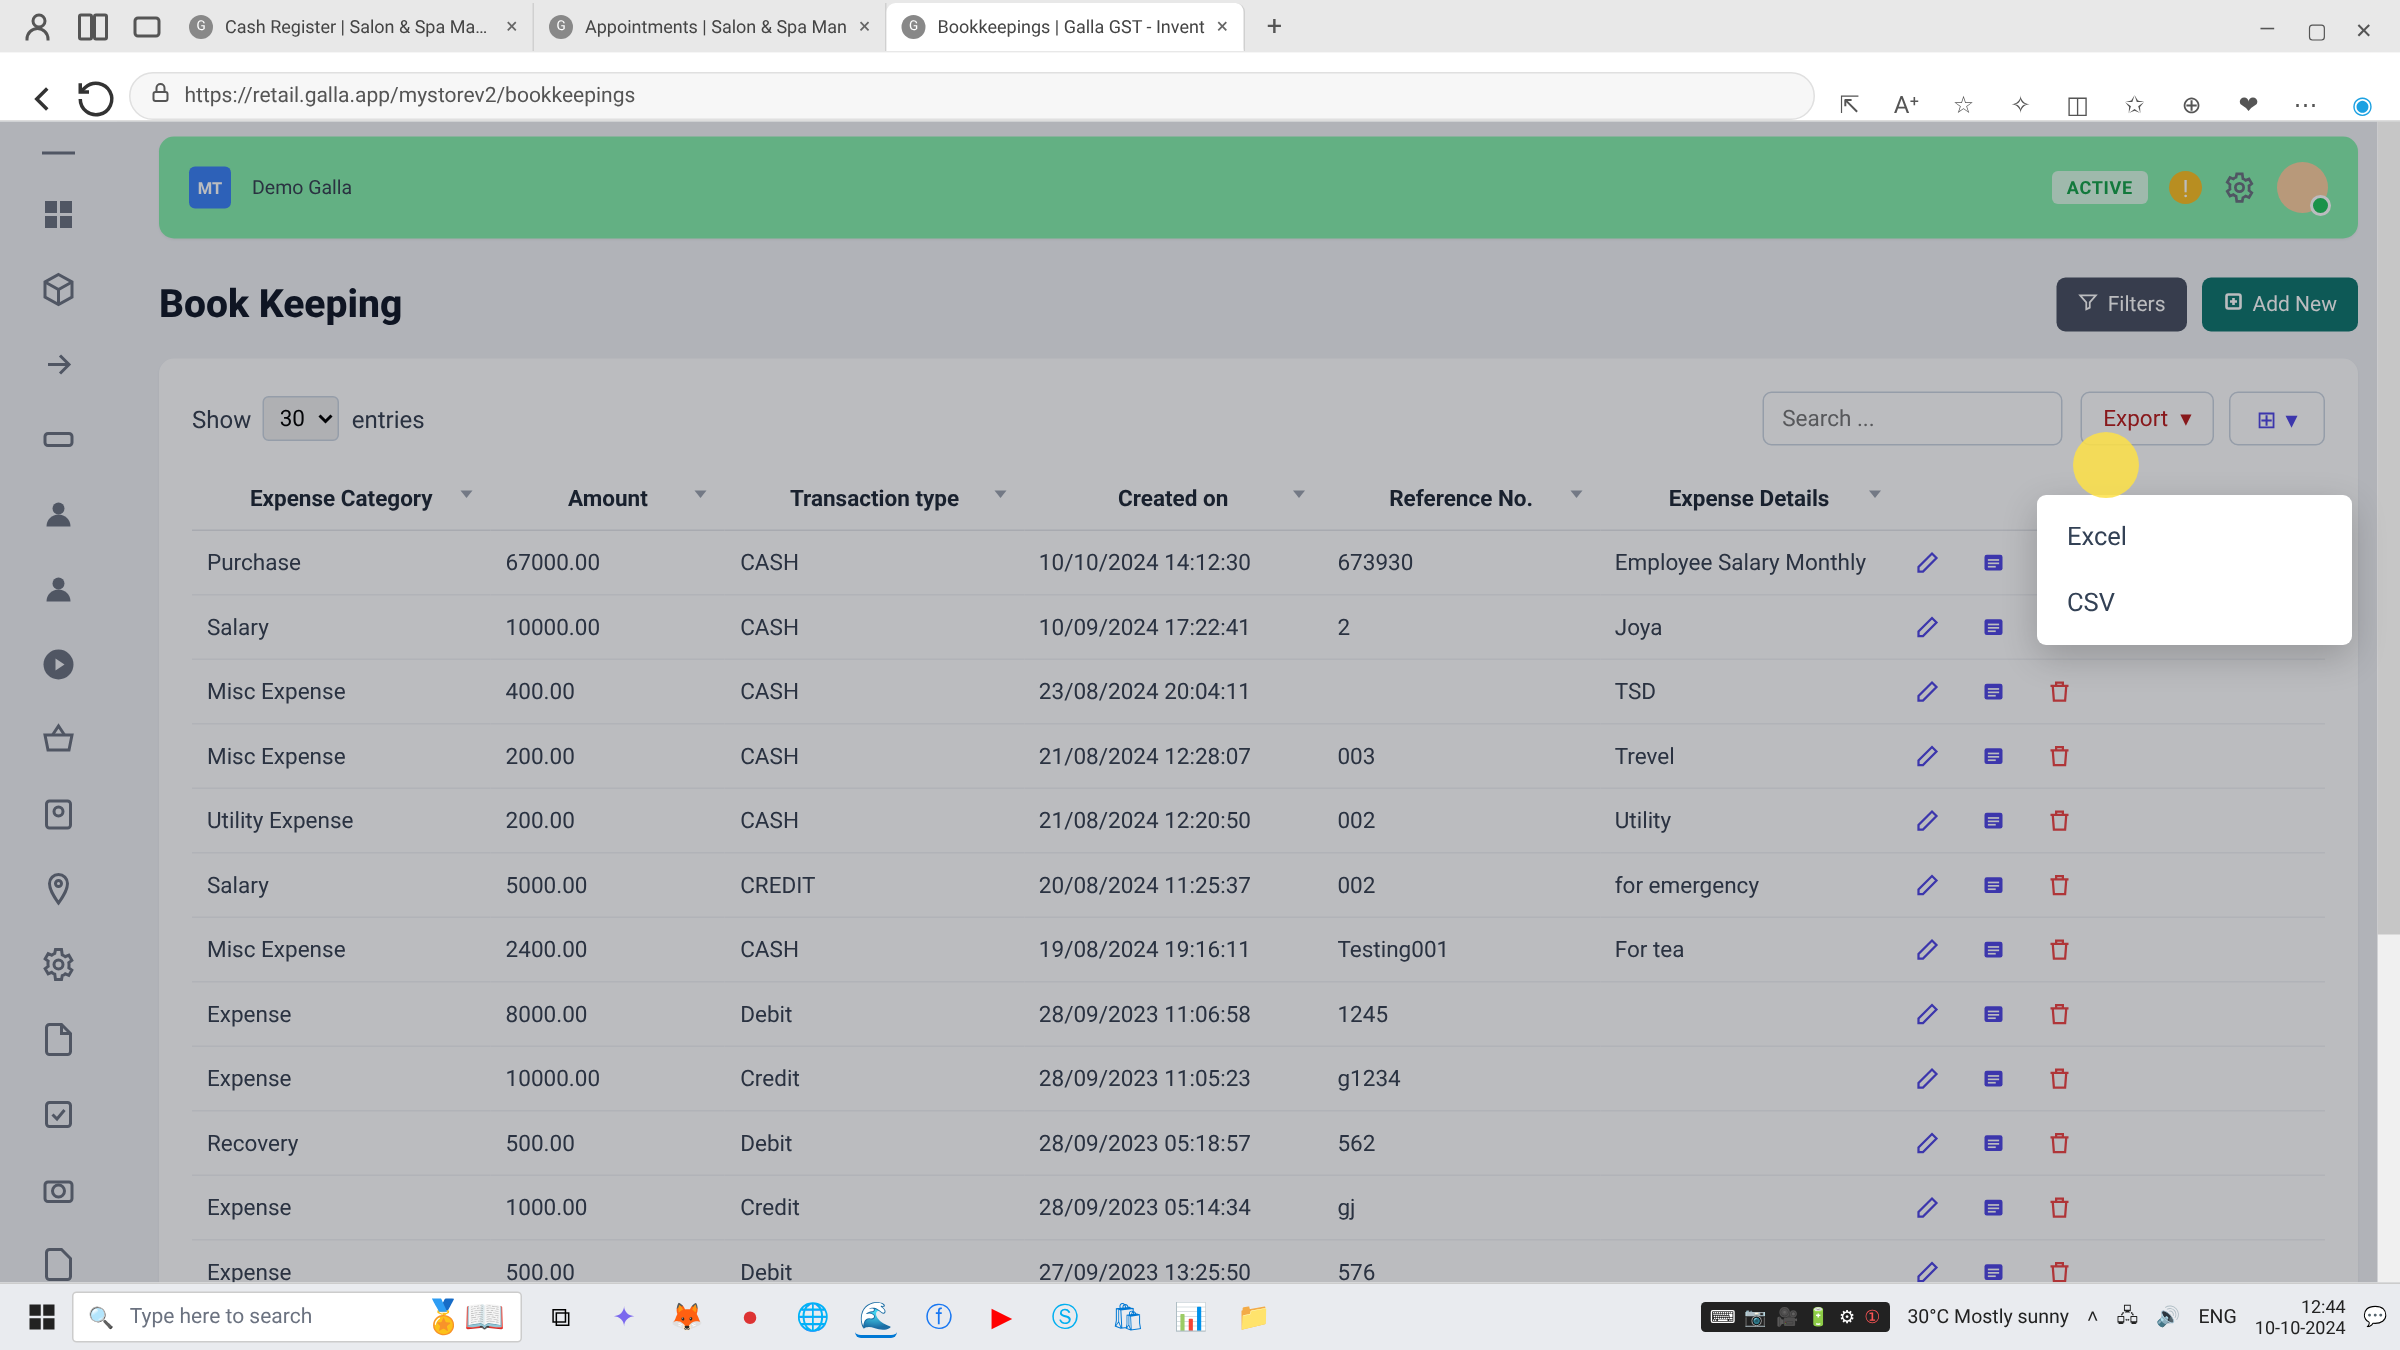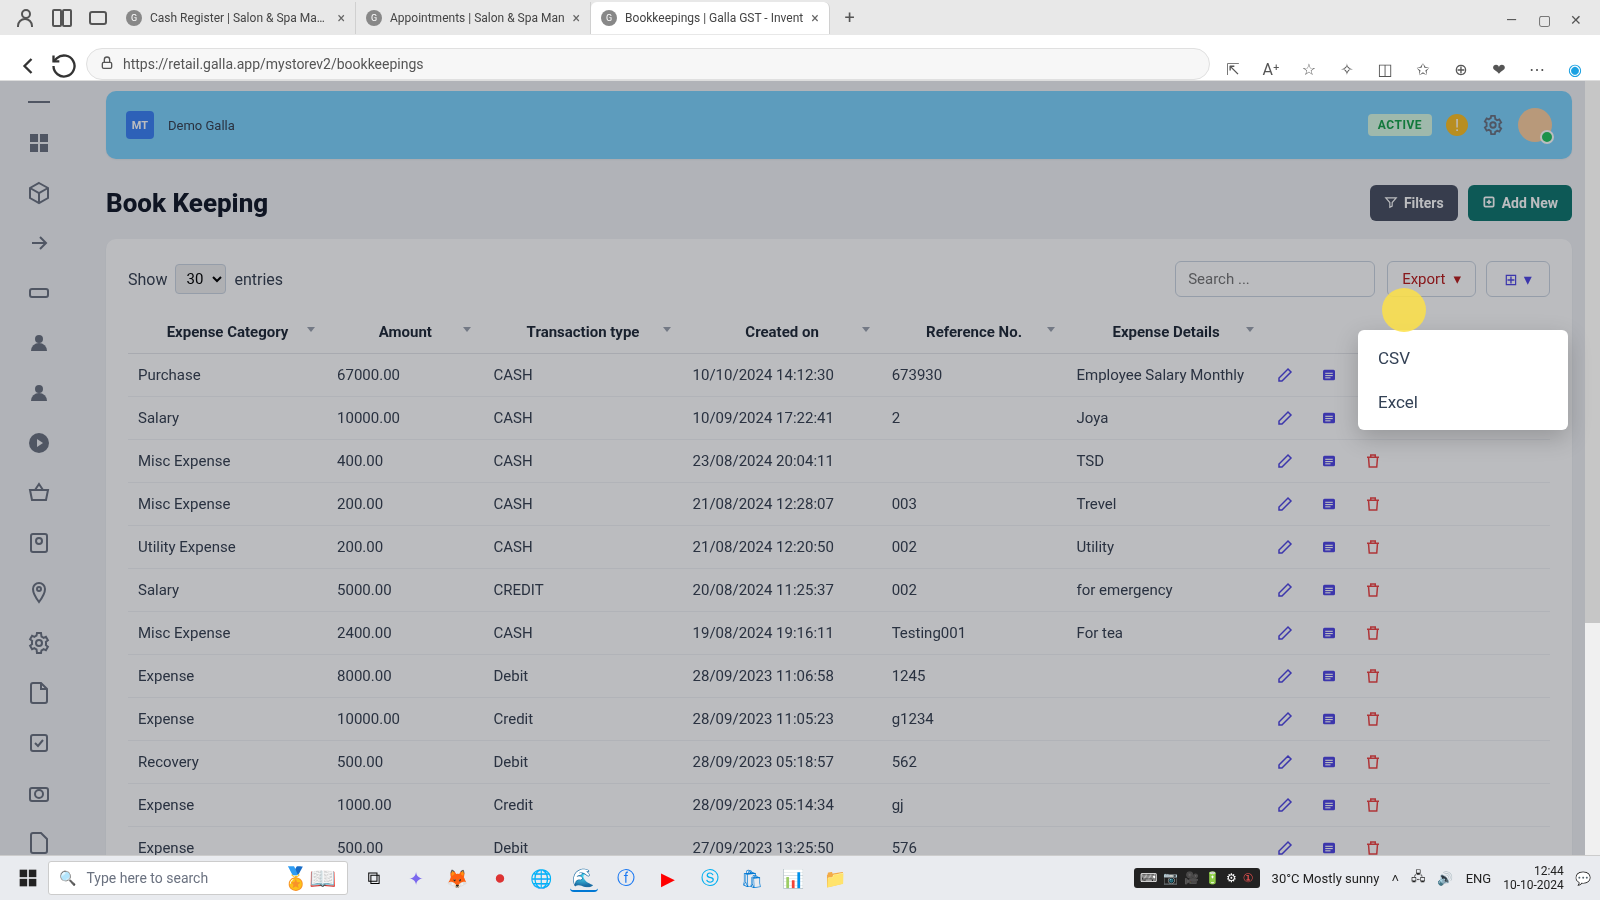--- a/index.html
+++ b/index.html
@@ -26,33 +26,33 @@
 
   
   .app-viewport { position: absolute; top: 81px; left: 0; right: 0; bottom: 45px; background: #f1f3f6; display: flex; }
 
   .left-rail { width: 78px; background: #f1f3f6; display: flex; flex-direction: column; align-items: center; padding-top: 18px; gap: 26px; }
   .rail-item { width: 24px; height: 24px; color: #6b7280; cursor: pointer; display: flex; align-items: center; justify-content: center; }
   .rail-burger { width: 22px; height: 2px; background: #6b7280; position: relative; }
 
   .app-main { flex: 1; padding: 0 28px 20px 28px; overflow: hidden; position: relative; }
 
-  .app-header { height: 68px; background: #7dd3fc; border-radius: 10px; margin-top: 10px; display: flex; align-items: center; padding: 0 20px; box-shadow: 0 1px 2px rgba(0,0,0,0.05); }
+  .app-header { height: 68px; background: #86efac; border-radius: 10px; margin-top: 10px; display: flex; align-items: center; padding: 0 20px; box-shadow: 0 1px 2px rgba(0,0,0,0.05); }
   .brand-logo { width: 28px; height: 28px; background: #3b82f6; color: #fff; border-radius: 4px; display: flex; align-items: center; justify-content: center; font-size: 11px; font-weight: 700; margin-right: 14px; }
   .brand-name { font-size: 13px; font-weight: 400; color: #374151; }
   .hdr-right { margin-left: auto; display: flex; align-items: center; gap: 14px; }
   .badge-active { background: #d9fbe5; color: #16a34a; font-weight: 700; font-size: 12px; padding: 4px 10px; border-radius: 4px; letter-spacing: 0.5px; }
   .hdr-icon { width: 22px; height: 22px; color: #6b7280; cursor: pointer; display: flex; align-items: center; justify-content: center; }
   .avatar { width: 34px; height: 34px; border-radius: 50%; background: #fbcfa0; position: relative; }
   .avatar::after { content: ''; position: absolute; bottom: -2px; right: -2px; width: 10px; height: 10px; background: #22c55e; border: 2px solid #fff; border-radius: 50%; }
 
   .page-title-row { display: flex; align-items: center; margin: 26px 0 18px; }
   .page-title { font-size: 26px; font-weight: 800; color: #111827; }
   .title-actions { margin-left: auto; display: flex; gap: 10px; }
-  .btn { height: 36px; padding: 14px 14px; border-radius: 6px; font-size: 14px; font-weight: 700; display: flex; align-items: center; gap: 6px; cursor: pointer; border: none; }
+  .btn { height: 36px; padding: 14px 14px; border-radius: 6px; font-size: 14px; font-weight: 400; display: flex; align-items: center; gap: 6px; cursor: pointer; border: none; }
   .btn-gray { background: #495061; color: #fff; }
   .btn-blue { background: #0f766e; color: #fff; }
 
   .table-card { background: #fff; border-radius: 10px; padding: 22px; box-shadow: 0 1px 2px rgba(0,0,0,0.05); }
   .table-top { display: flex; align-items: center; margin-bottom: 14px; }
   .show-entries { font-size: 16px; color: #374151; display: flex; align-items: center; gap: 8px; }
   .show-entries select { height: 30px; padding: 0 6px; border: 1px solid #cbd5e1; border-radius: 4px; font-size: 15px; }
   .search-box { margin-left: auto; width: 200px; height: 36px; border: 1px solid #cbd5e1; border-radius: 6px; padding: 0 12px; font-size: 15px; color: #374151; }
   .export-btn { margin-left: 12px; height: 36px; padding: 0 14px; border: 1px solid #cbd5e1; border-radius: 6px; background: #fff; font-size: 15px; color: #b91c1c; display: flex; align-items: center; gap: 8px; cursor: pointer; position: relative; }
   .grid-btn { margin-left: 10px; height: 36px; width: 64px; border: 1px solid #cbd5e1; border-radius: 6px; background: #fff; color: #4f46e5; display: flex; align-items: center; justify-content: center; gap: 6px; cursor: pointer; }
@@ -690,22 +690,22 @@
             </tr>
           </tbody>
       </table>
     </div>
   </div>
 </div>
 
 <div class="overlay"></div>
 
 <div class="export-menu">
+  <div class="export-item">Excel</div>
   <div class="export-item">CSV</div>
-  <div class="export-item">Excel</div>
 </div>
 <div class="highlight-dot"></div>
 
 <div class="scroll-v">
     <div class="scroll-thumb"></div>
   </div>
 
 <div class="taskbar">
   <div class="start"><svg viewBox="0 0 24 24" fill="currentColor">
         <rect x="2" y="2" width="9" height="9"></rect>

